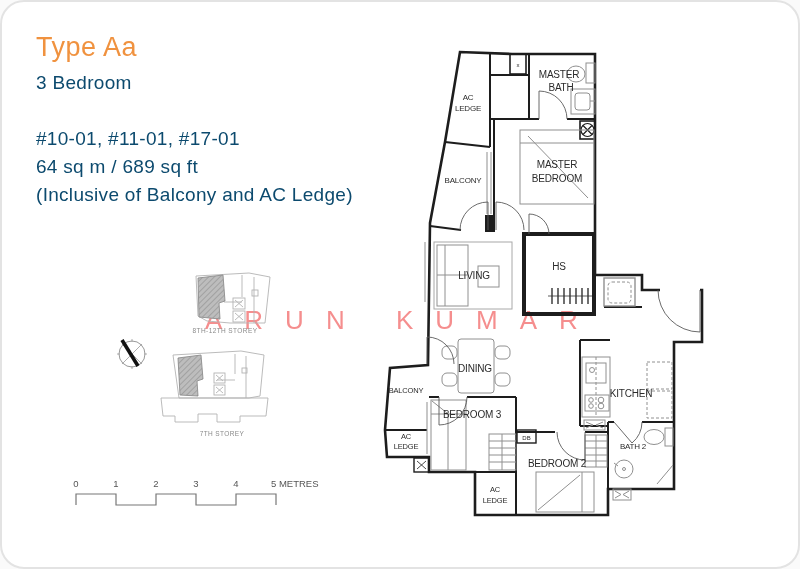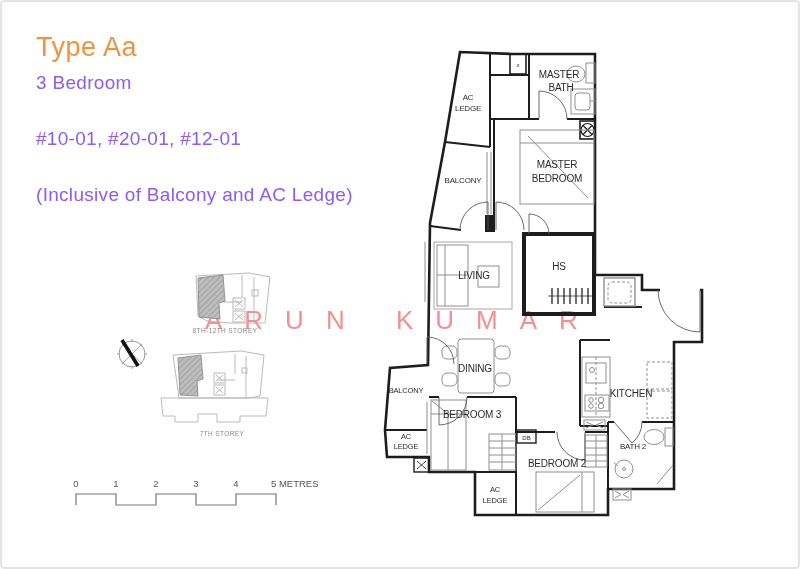--- a/index.html
+++ b/index.html
@@ -1,44 +1,45 @@
 <!DOCTYPE html>
 <html><head>
 <meta charset="utf-8">
 <style>
   html,body{margin:0;padding:0;background:#fafafa;}
   #canvas{
     position:relative;width:800px;height:569px;background:#ffffff;
-    border:2px solid #e3e3e3;border-radius:5px;box-sizing:border-box;
+    border:2px solid #e3e3e3;border-radius:24px;box-sizing:border-box;
     overflow:hidden;font-family:"Liberation Sans",sans-serif;
   }
   #plan-svg{position:absolute;left:0;top:0;z-index:2;}
   .hdr{position:absolute;left:34px;z-index:3;}
   #type-title{top:30px;font-size:27px;color:#F0923F;letter-spacing:0.5px;}
-  .hdr-line{position:absolute;left:34px;font-size:19px;color:#8b5cf6;letter-spacing:0.3px;z-index:3;}
+  .hdr-line{position:absolute;left:34px;font-size:19px;color:#0c4a6e;letter-spacing:0.3px;z-index:3;}
   #watermark{
     position:absolute;left:203px;top:303px;z-index:1;
     font-size:26px;color:#ef4444;opacity:0.6;letter-spacing:22px;white-space:nowrap;
   }
   text{font-family:"Liberation Sans",sans-serif;fill:#2b2b2b;}
   .rm{font-size:10px;letter-spacing:-0.2px;}
   .rm-s{font-size:8px;letter-spacing:-0.2px;}
   .rm-xs{font-size:7.5px;letter-spacing:-0.2px;}
   .tiny{font-size:6px;}
   .kp-label{font-size:6.5px;fill:#8a8a8a;letter-spacing:0.4px;}
   .scale-num{font-size:9.5px;fill:#555;}
 </style>
 </head>
 <body>
 
 <div id="canvas">
 
   <div class="hdr" id="type-title">Type Aa</div>
   <div class="hdr-line" style="top:70px">3 Bedroom</div>
-  <div class="hdr-line" style="top:126px">#10-01, #20-01, #12-01</div>
+  <div class="hdr-line" style="top:126px">#10-01, #11-01, #17-01</div>
+  <div class="hdr-line" style="top:154px">64 sq m / 689 sq ft</div>
   <div class="hdr-line" style="top:182px">(Inclusive of Balcony and AC Ledge)</div>
 
   <div id="watermark">ARUN KUMAR</div>
 
   <svg id="plan-svg" width="800" height="569" viewBox="0 0 800 569">
     <defs>
       <pattern id="hatch" width="4" height="4" patternUnits="userSpaceOnUse" patternTransform="rotate(45)">
         <rect width="4" height="4" fill="#bdbdbd"></rect>
         <line x1="0" y1="0" x2="0" y2="4" stroke="#8f8f8f" stroke-width="1.2"></line>
       </pattern>

